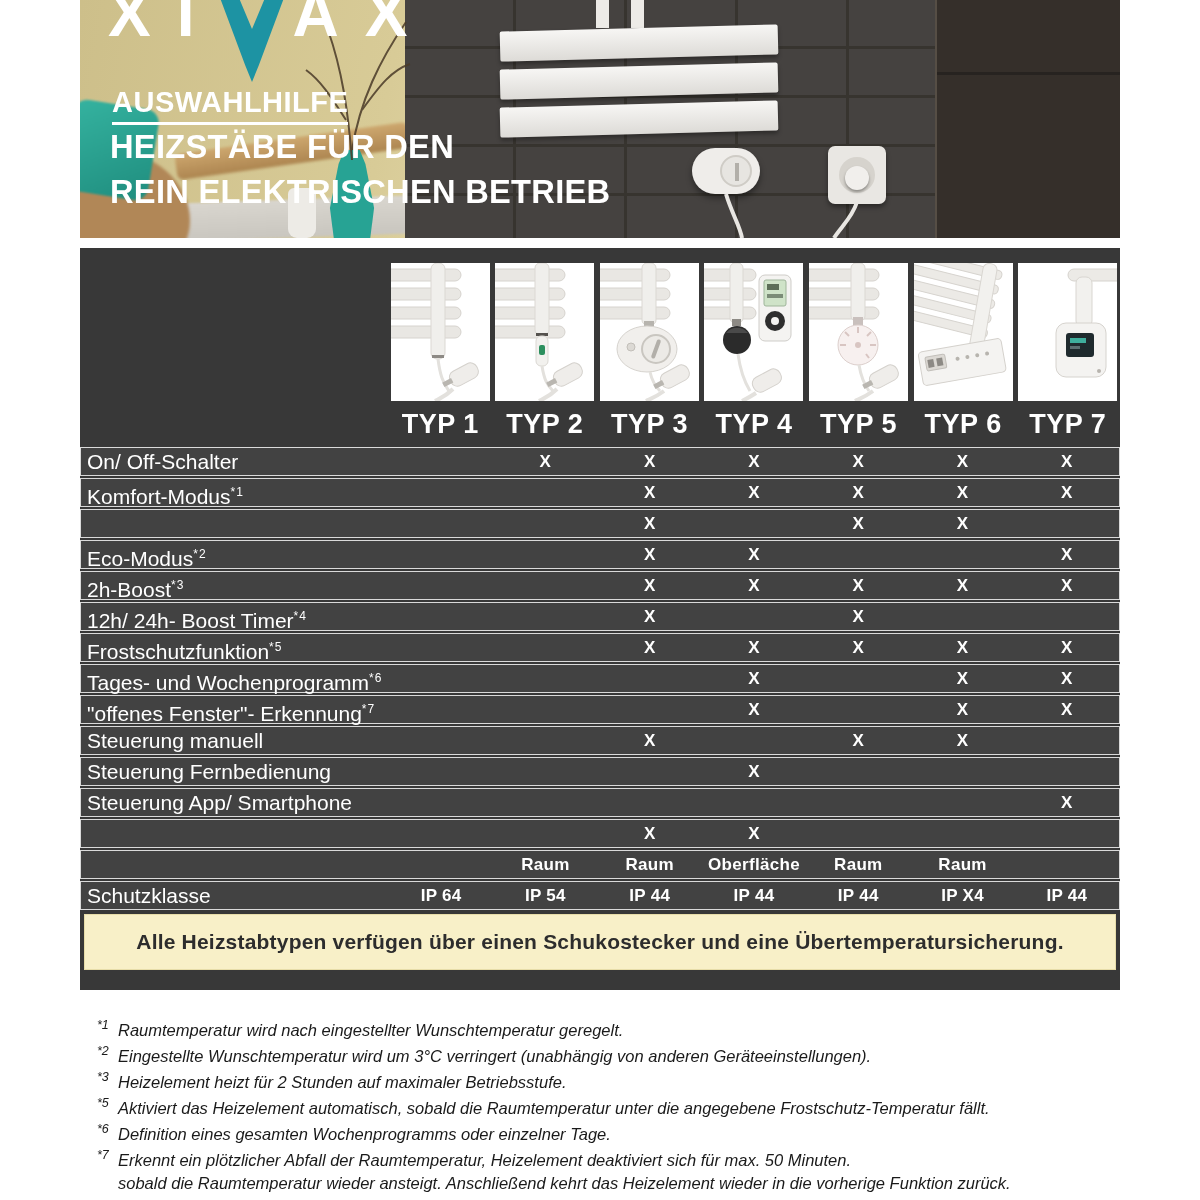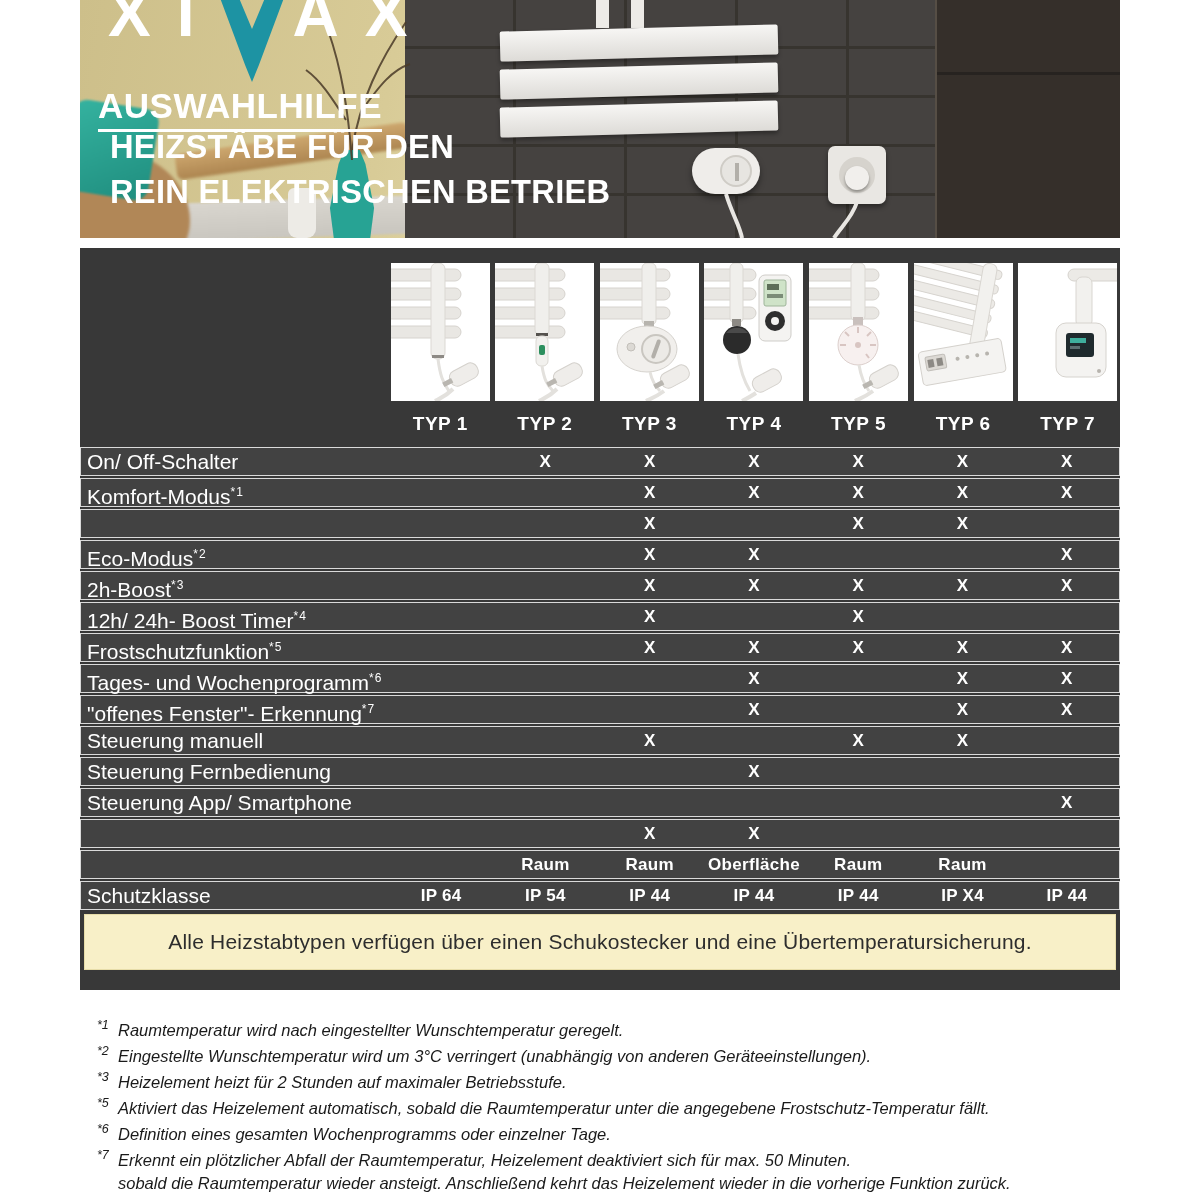--- a/index.html
+++ b/index.html
@@ -45,45 +45,45 @@
   .vase-teal { position:absolute; left:248px; top:150px; width:48px; height:88px; background:#27a394;
                clip-path:polygon(34% 0,66% 0,78% 16%,96% 66%,88% 100%,12% 100%,4% 66%,22% 16%);
                filter:blur(.5px); }
   .vase-white { position:absolute; left:208px; top:188px; width:28px; height:50px; border-radius:6px 6px 9px 9px;
                 background:#edebe6; filter:blur(.5px); }
   .hero svg.overlay { position:absolute; left:0; top:0; }
 
   .logo { position:absolute; left:28px; top:-18px; display:flex; align-items:flex-start; }
   .logo-part { font-size:64px; font-weight:bold; color:#fff; letter-spacing:26px; line-height:1; }
   .logo-m { margin:0 2px 0 -6px; }
-  .eyebrow { position:absolute; left:18px; top:86px; color:#fff; font-size:35px; font-weight:bold;
+  .eyebrow { position:absolute; left:32px; top:86px; color:#fff; font-size:29px; font-weight:bold;
              letter-spacing:.5px; border-bottom:3px solid #fff; padding-bottom:3px; }
   .hero-title { position:absolute; left:30px; top:124px; color:#fff; font-size:34px; line-height:45px;
                 font-weight:bold; letter-spacing:.3px; transform:scaleX(.96); transform-origin:left; }
 
   
   .dark { margin-top:10px; background:#383838; padding-bottom:20px; }
   .grid { display:grid; grid-template-columns:308px repeat(7,1fr); }
   .band-row { padding-top:15px; }
   .tile-cell { display:flex; justify-content:center; }
   .tile { width:99px; height:138px; background:#fff; overflow:hidden; }
   .typ-row { height:40px; align-items:center; }
-  .typ-label { display:block; text-align:center; color:#fff; font-size:19px; font-weight:bold;
+  .typ-label { display:block; text-align:center; color:#fff; font-size:27px; font-weight:bold;
                letter-spacing:.5px; padding-top:6px; }
 
   .t-row { height:29px; background:#424242; border:1px solid #dadada; margin-top:2px; }
   .t-row:first-of-type { margin-top:6px; }
   .t-label { color:#fff; font-size:21px; line-height:27px; padding-left:6px; white-space:nowrap; }
   .t-label sup { font-size:12px; letter-spacing:1px; }
   .t-cell { color:#fff; font-size:17px; font-weight:bold; line-height:27px; text-align:center;
             letter-spacing:.3px; white-space:nowrap; }
 
   .banner { margin:4px 4px 0 4px; height:56px; background:#f8f0c8; border:1px solid #e7dda9;
             display:flex; align-items:center; justify-content:center;
-            color:#2d2d2d; font-size:21px; font-weight:normal; letter-spacing:.2px; }
+            color:#2d2d2d; font-size:21px; font-weight:bold; letter-spacing:.2px; }
 
   
   .footnotes { margin:28px 0 0 17px; font-style:italic; color:#1a1a1a; }
   .fn { height:26px; font-size:16.5px; white-space:nowrap; }
   .fn-marker { display:inline-block; font-size:12.5px; vertical-align:7px; margin-right:7px; min-width:14px; }
 </style>
 </head>
 <body>
 
 <div class="page">

